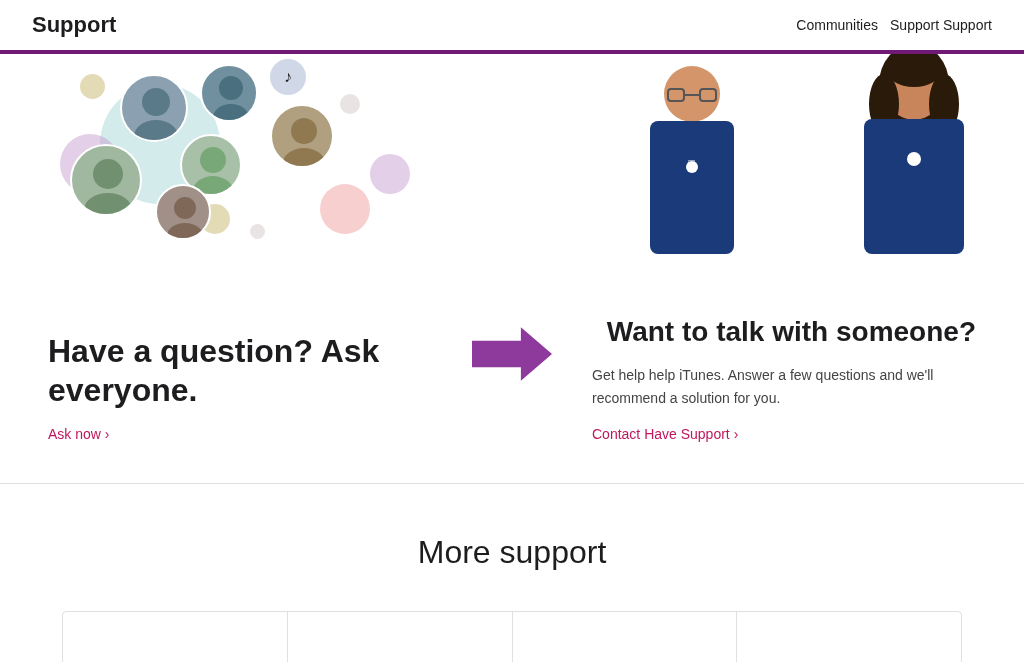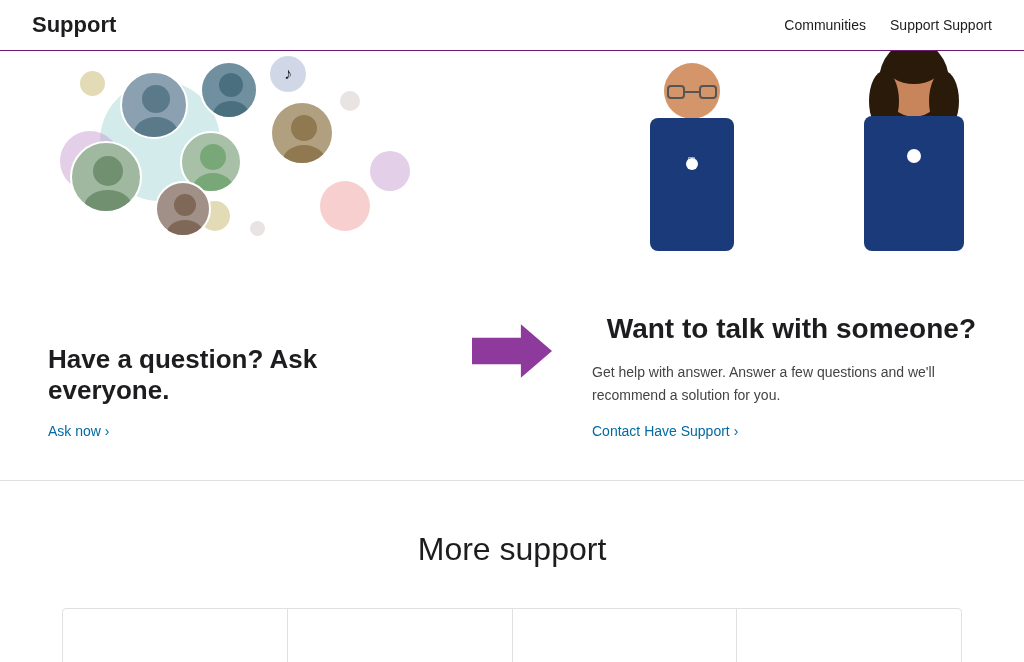--- a/index.html
+++ b/index.html
@@ -4,31 +4,31 @@
   <style>
     * { box-sizing: border-box; margin: 0; padding: 0; }
     body { font-family: -apple-system, BlinkMacSystemFont, 'Helvetica Neue', Arial, sans-serif; background: #fff; color: #1d1d1f; }
 
     
     .header {
       display: flex;
       align-items: center;
       justify-content: space-between;
       padding: 12px 32px;
-      border-bottom: 1px solid #701a75;
+      border-bottom: 4px solid #701a75;
       background: #fff;
     }
     .header-logo {
       font-size: 22px;
       font-weight: 600;
       color: #1d1d1f;
     }
     .header-nav {
       display: flex;
-      gap: 24px;
+      gap: 12px;
       align-items: center;
     }
     .header-nav a {
       font-size: 14px;
       color: #1d1d1f;
       text-decoration: none;
       cursor: pointer;
     }
 
     
@@ -66,35 +66,35 @@
       border-radius: 50%;
       opacity: 0.5;
     }
 
     .hero-left-content {
       position: relative;
       z-index: 2;
       margin-top: 195px;
     }
     .hero-left-content h2 {
-      font-size: 26px;
+      font-size: 32px;
       font-weight: 700;
       line-height: 1.2;
       margin-bottom: 16px;
       color: #1d1d1f;
     }
     .hero-left-content p {
       font-size: 14px;
       color: #444;
       line-height: 1.6;
       margin-bottom: 16px;
       max-width: 380px;
     }
     .hero-link {
-      color: #0369a1;
+      color: #be185d;
       font-size: 14px;
       text-decoration: none;
       cursor: pointer;
     }
 
     
     .arrow-container {
       display: flex;
       align-items: center;
       justify-content: center;
@@ -330,21 +330,21 @@
             <rect x="20" y="65" width="100" height="135" rx="8" fill="#1a3a7a"></rect>
 
             <circle cx="70" cy="105" r="7" fill="#fff"></circle>
           </svg>
         </div>
       </div>
     </div>
 
     <div class="hero-right-content">
       <h2>Want to talk with someone?</h2>
-      <p>Get help with answer. Answer a few questions and we'll recommend a solution for you.</p>
+      <p>Get help help iTunes. Answer a few questions and we'll recommend a solution for you.</p>
       <a class="hero-link">Contact Have Support ›</a>
     </div>
   </div>
 
 </section>
 
 <section class="more-support">
   <h2>More support</h2>
 
   <div class="support-grid">

